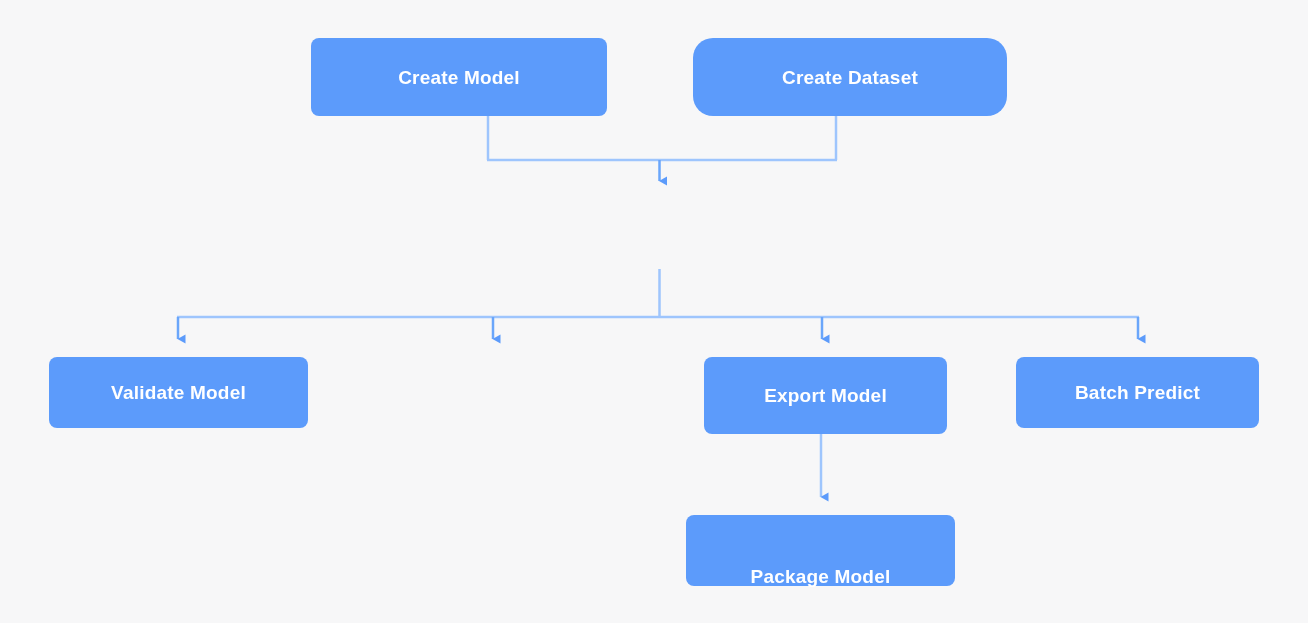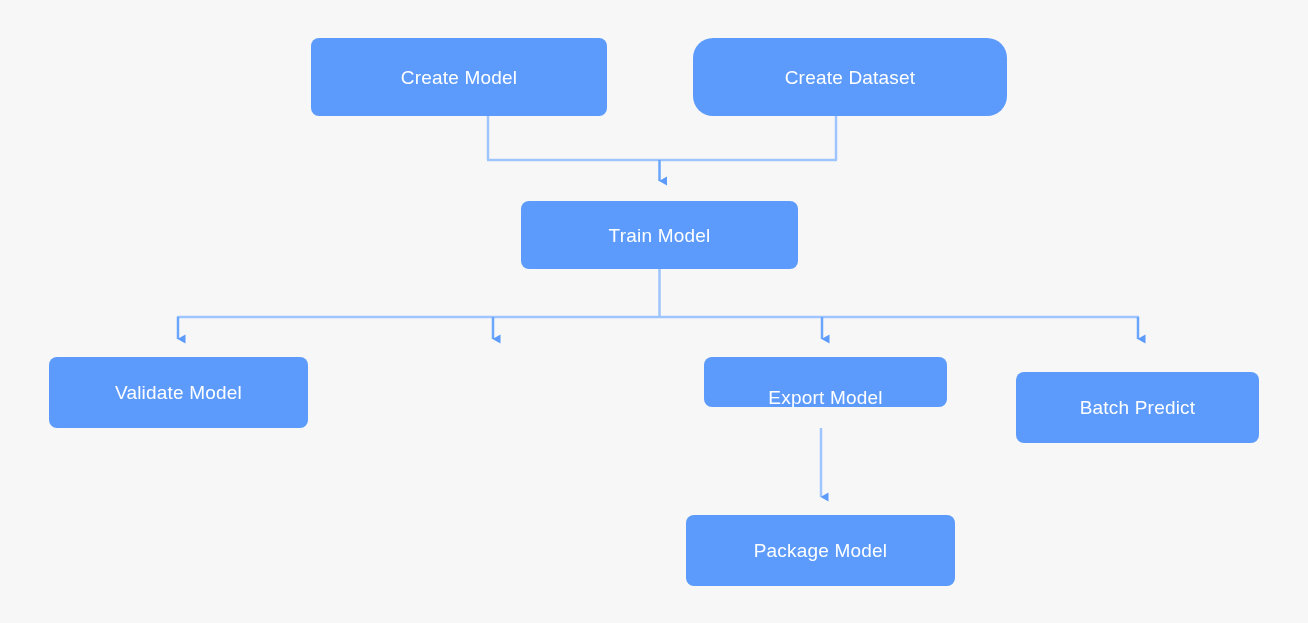--- a/index.html
+++ b/index.html
@@ -31,21 +31,21 @@
   .node {
     position: absolute;
     box-sizing: border-box;
     background: #5c9bfb;
     border-radius: 8px;
     display: flex;
     align-items: center;
     justify-content: center;
     color: #ffffff;
     font-size: 19px;
-    font-weight: 400;
+    font-weight: 700;
     letter-spacing: 0.2px;
     line-height: 1;
     text-align: center;
     white-space: nowrap;
     user-select: none;
   }
   .node-label {
     display: block;
     pointer-events: none;
   }
@@ -98,34 +98,31 @@
   </svg>
 
   <div class="node" style="left:311px; top:38px; width:296px; height:78px;">
     <span class="node-label">Create Model</span>
   </div>
 
   <div class="node" style="left:693px; top:38px; width:314px; height:78px;border-radius:20px;">
     <span class="node-label">Create Dataset</span>
   </div>
 
-  <div class="node" style="left:521px; top:201px; width:277px; height:68px;">
-    <span class="node-label">Train Model</span>
-  </div>
 
   <div class="node" style="left:49px; top:357px; width:259px; height:71px;">
     <span class="node-label">Validate Model</span>
   </div>
 
 
-  <div class="node" style="left:704px; top:357px; width:243px; height:50px;align-items:flex-end;">
+  <div class="node" style="left:704px; top:357px; width:243px; height:77px;">
     <span class="node-label">Export Model</span>
   </div>
 
-  <div class="node" style="left:1016px; top:357px; width:243px; height:71px;margin-top:15px;">
+  <div class="node" style="left:1016px; top:357px; width:243px; height:71px;">
     <span class="node-label">Batch Predict</span>
   </div>
 
-  <div class="node" style="left:686px; top:515px; width:269px; height:71px;">
+  <div class="node" style="left:686px; top:515px; width:269px; height:71px;align-items:flex-end;">
     <span class="node-label">Package Model</span>
   </div>
 
 </div>
 
 </body></html>

